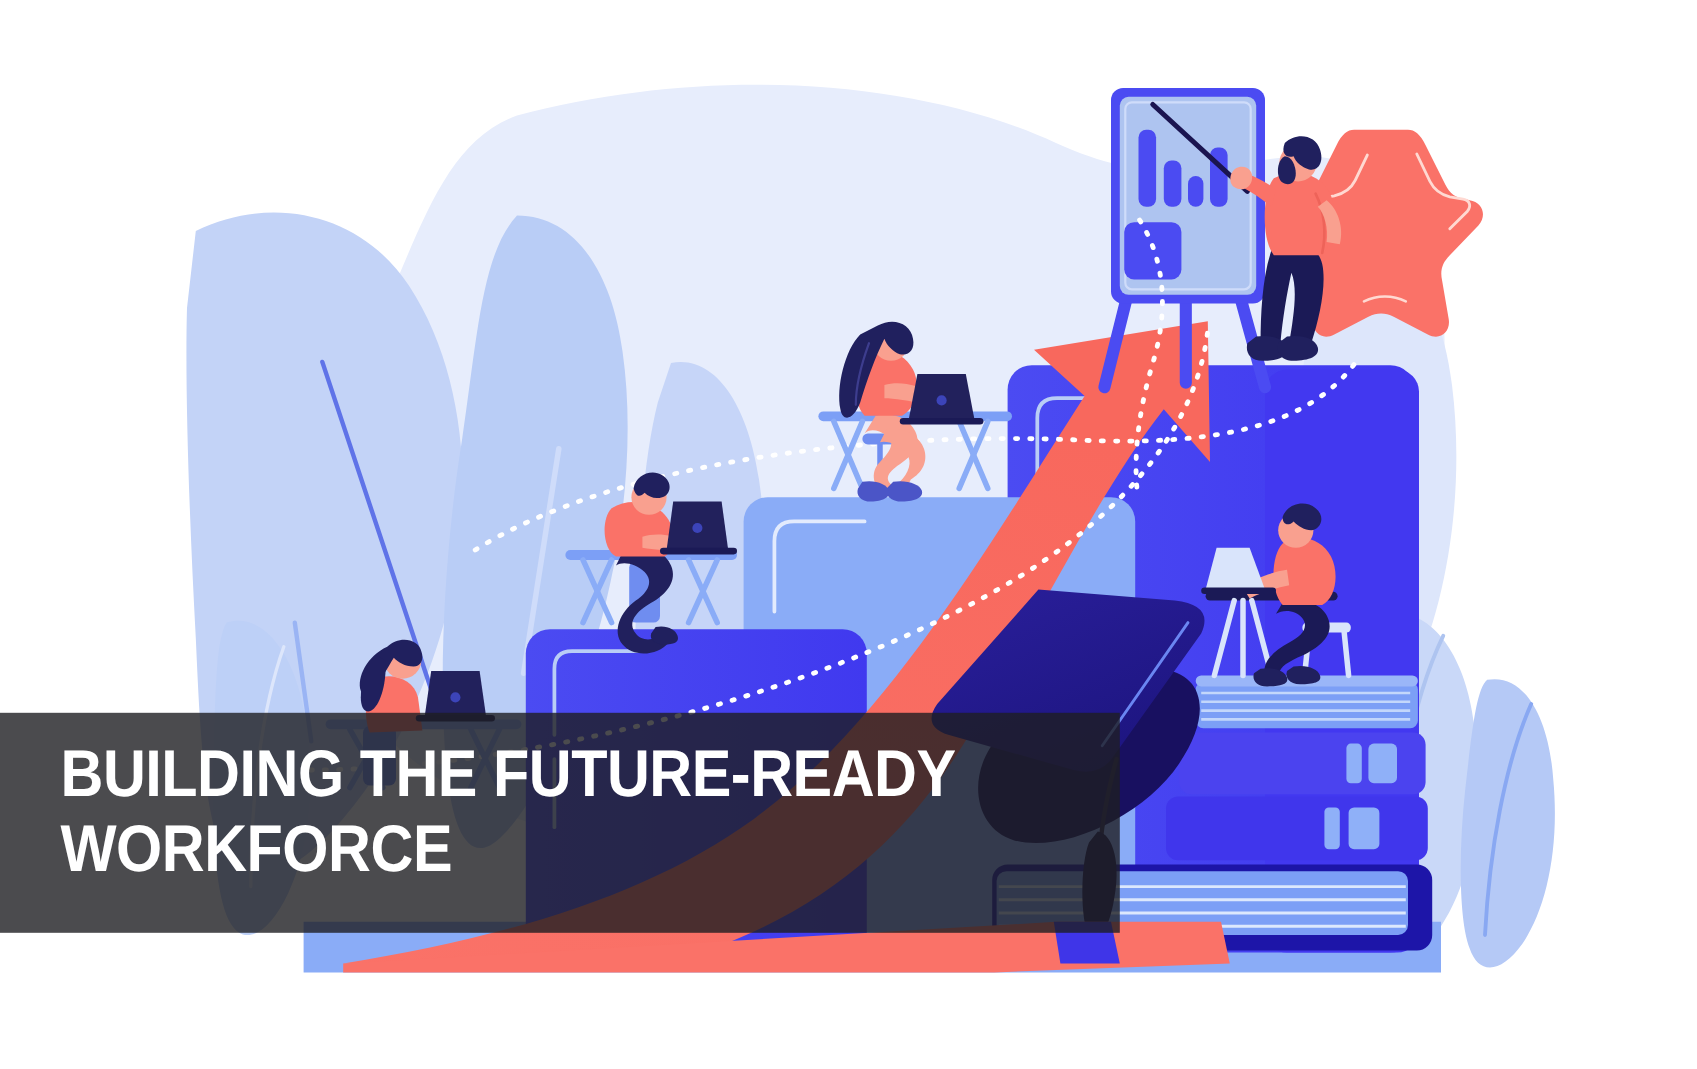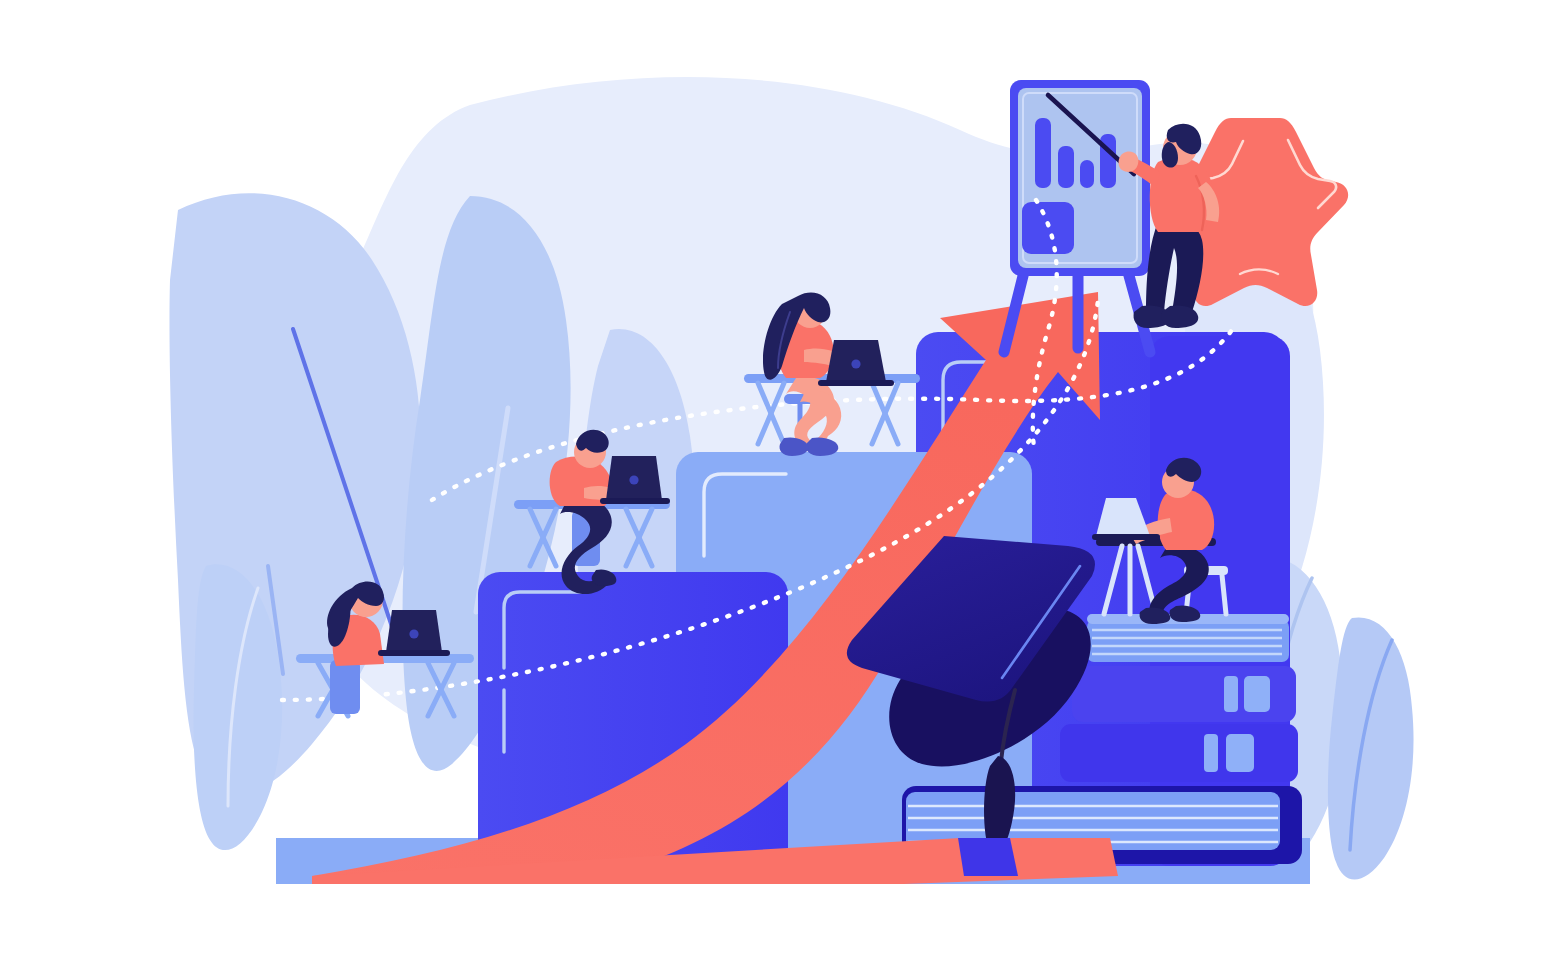--- a/index.html
+++ b/index.html
@@ -435,14 +435,18 @@
       </g>
 
       <g>
         <path fill="#fa7268" d="M312 876 L960 838 L1110 838 L1118 876 L904 884 L312 884 Z"></path>
         <path fill="#3f35e8" d="M958 838 L1010 838 L1018 876 L964 876 Z"></path>
       </g>
 
     </g>
   </svg>
 
+  <div id="title-band">
+    <div id="title-text">BUILDING THE FUTURE-READY
+WORKFORCE</div>
+  </div>
 
 </div>
 
 </body></html>

